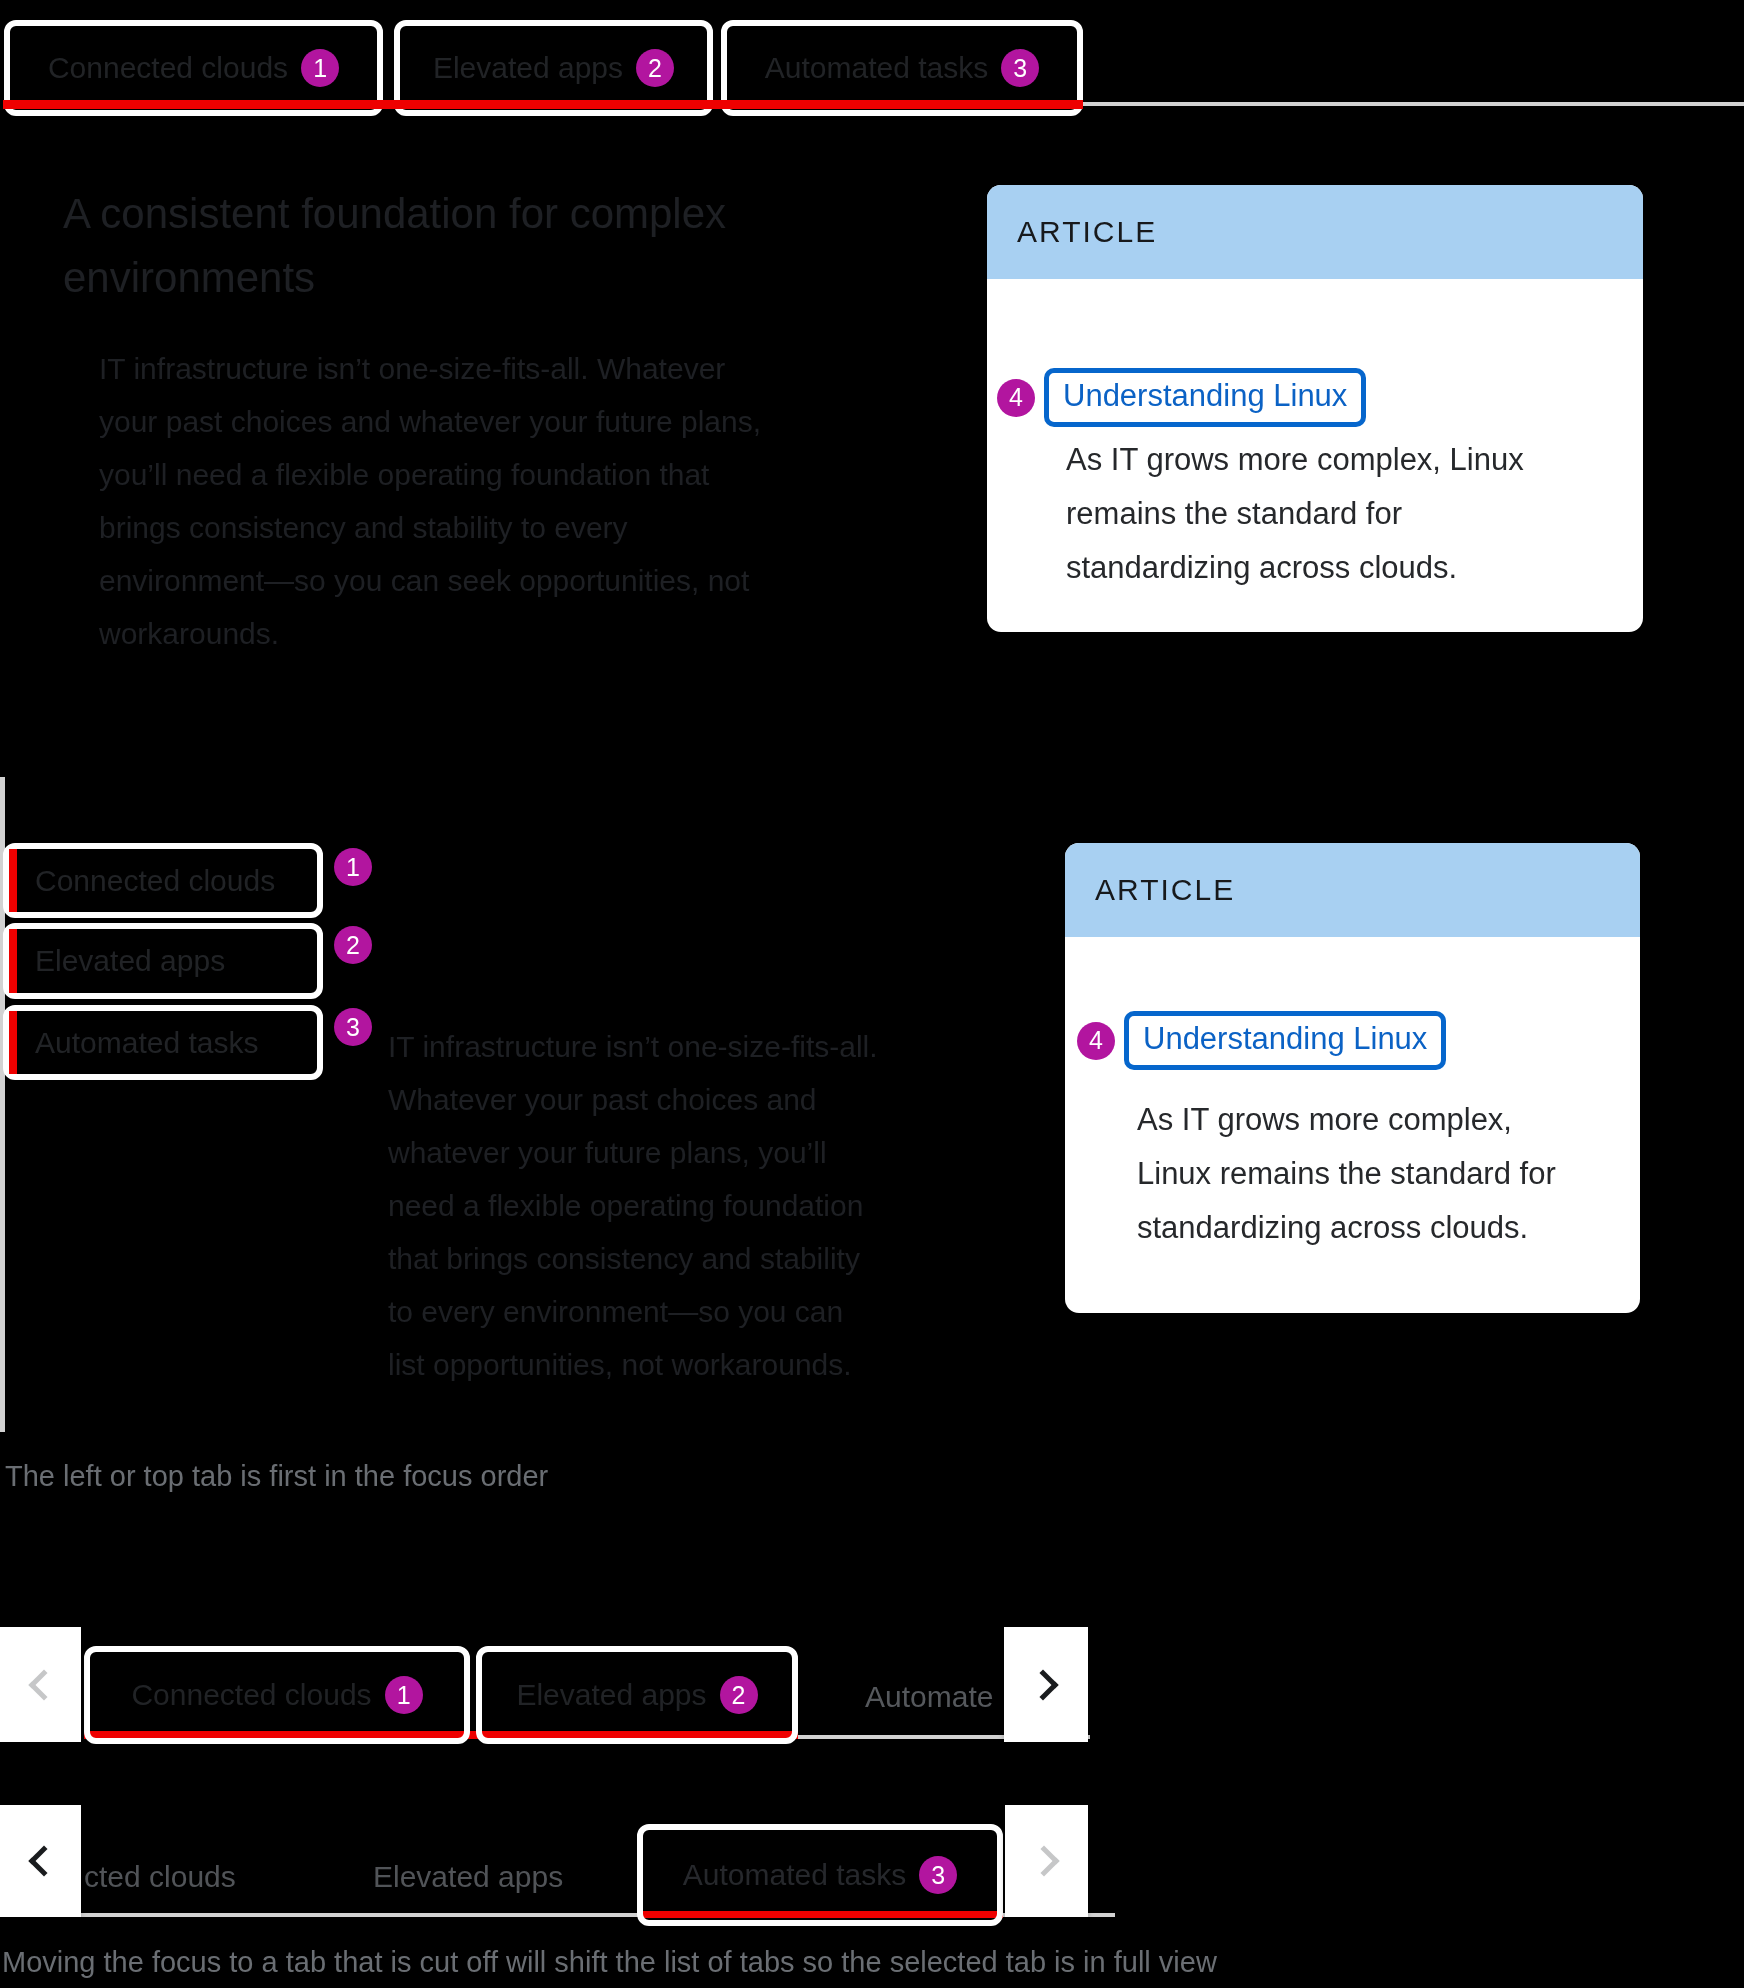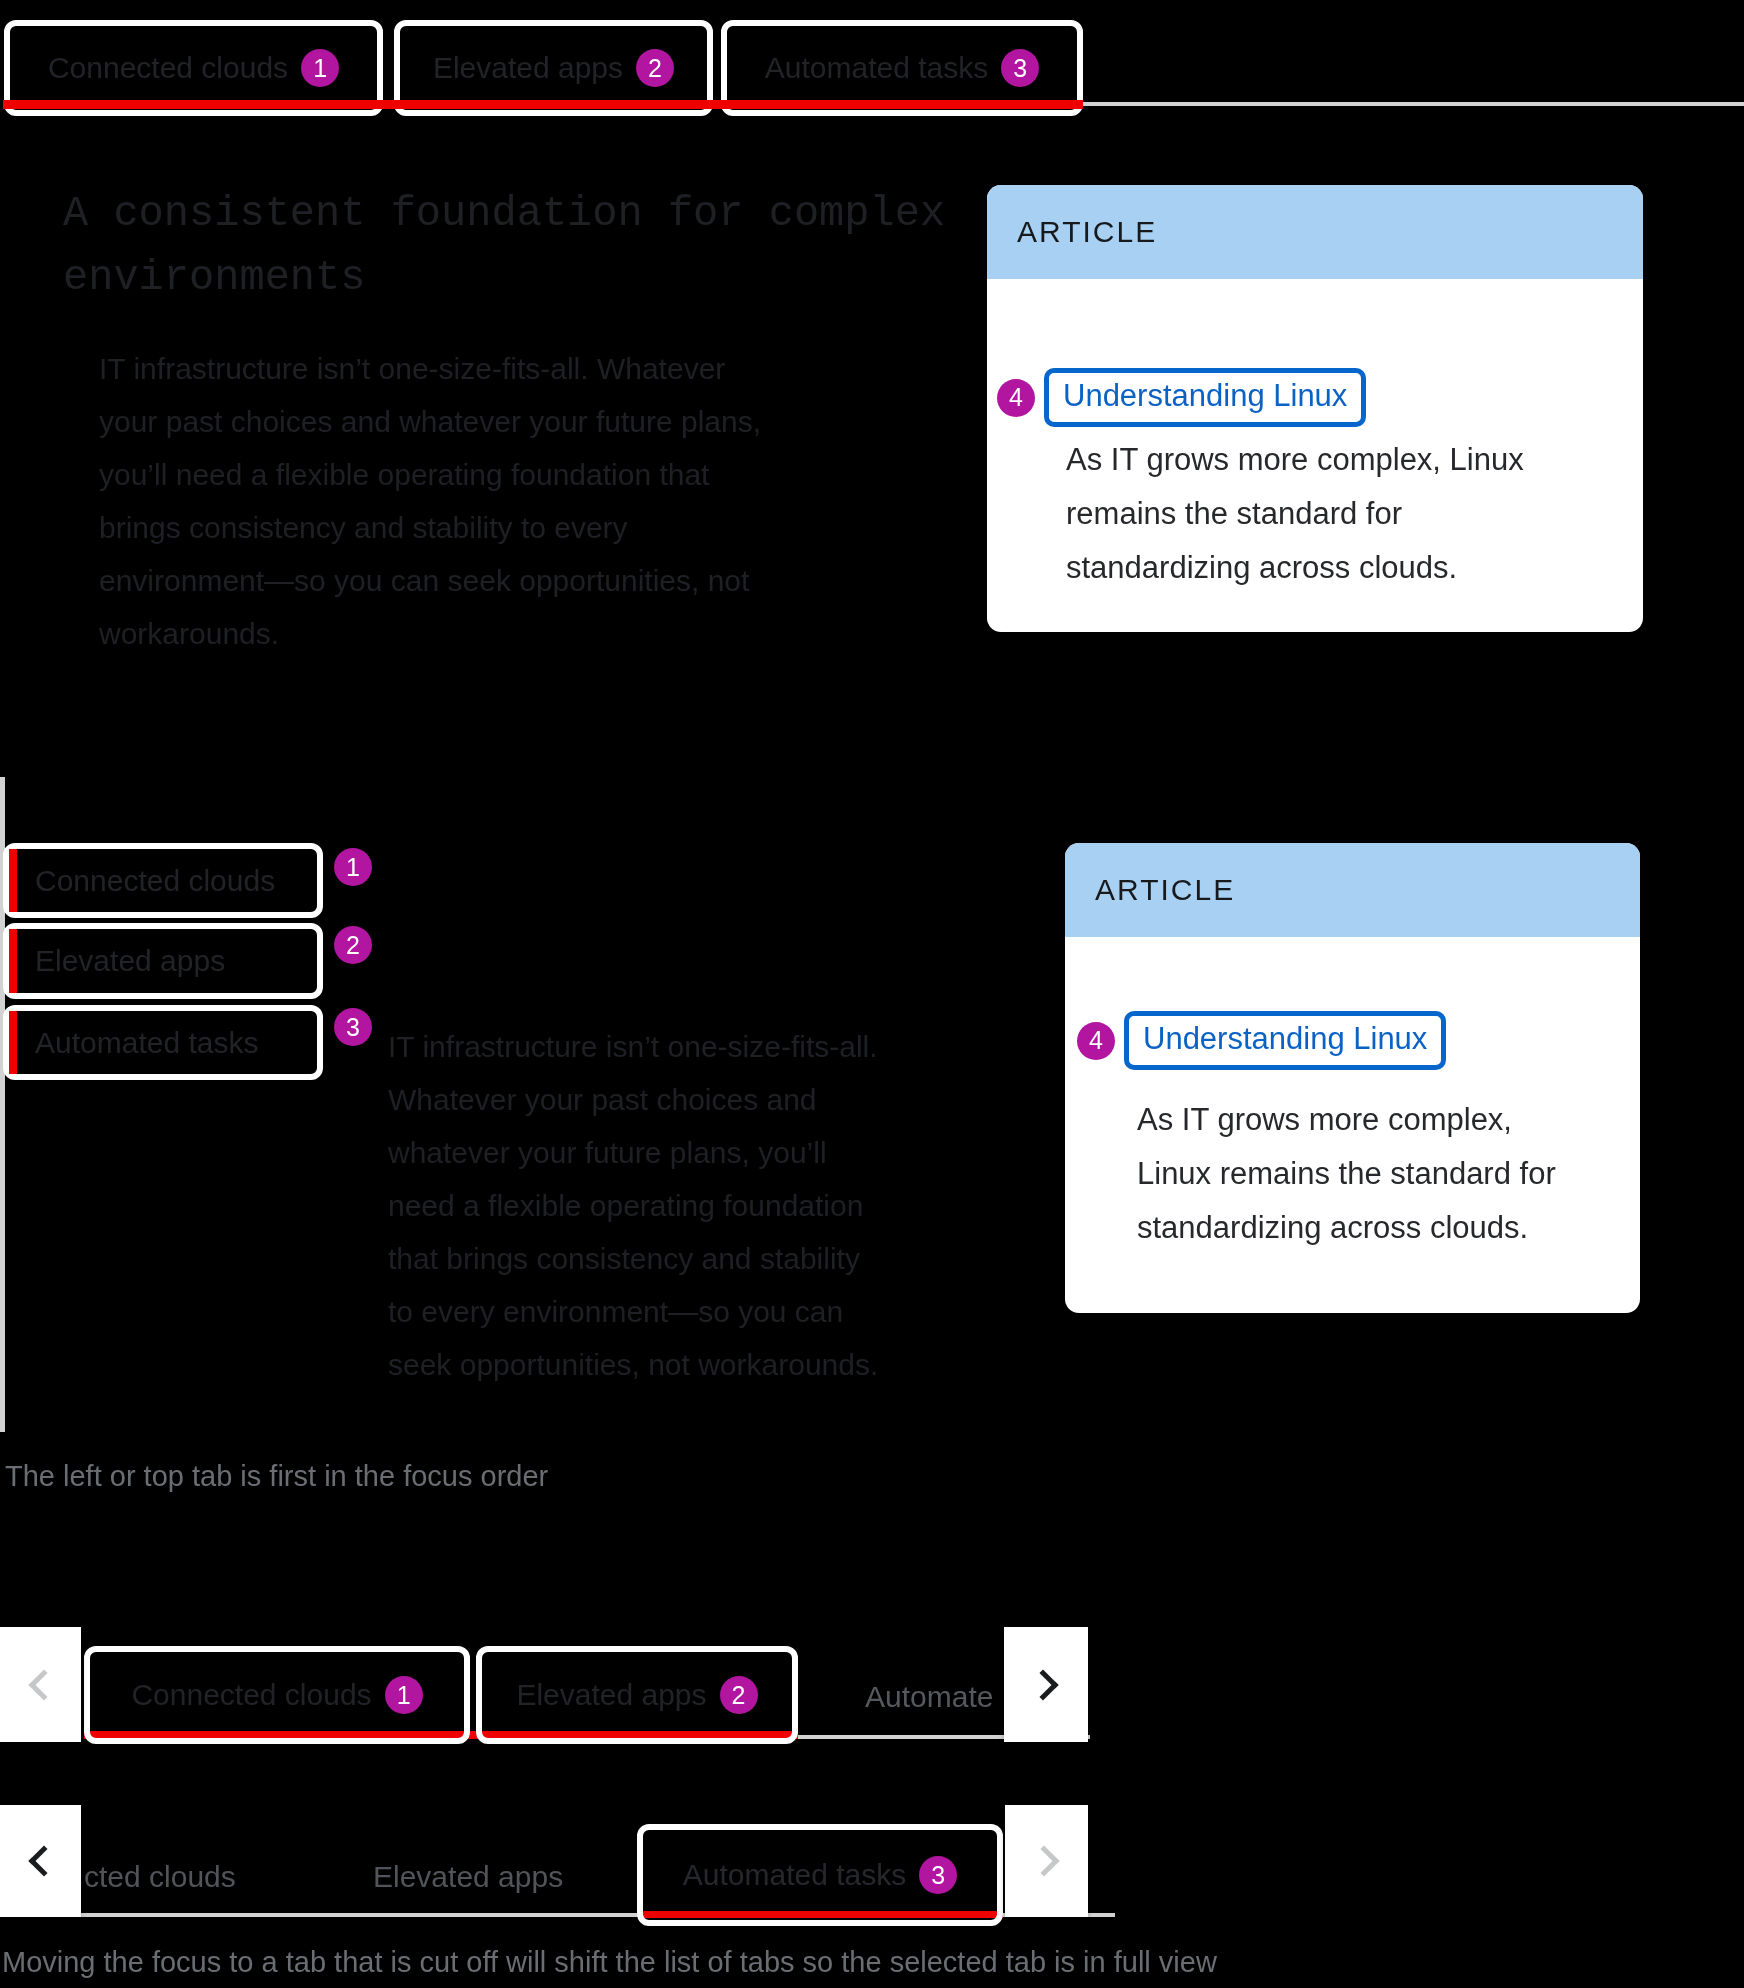--- a/index.html
+++ b/index.html
@@ -19,21 +19,21 @@
 
   
   .tab-label{font-size:30px;color:#212326;}
 
   
   .red-bar{position:absolute;background:#ee0000;}
   .gray-line{position:absolute;background:#d2d2d2;}
   .red-strip{position:absolute;left:0;top:0;bottom:0;width:8px;background:#ee0000;}
 
   
-  .heading{position:absolute;font-size:42px;line-height:64px;font-weight:500;color:#1e2024;font-family:Liberation Mono, monospace;}
+  .heading{position:absolute;font-size:42px;line-height:64px;font-weight:500;color:#1e2024;}
   .para{position:absolute;font-size:30px;line-height:53px;color:#1e2024;}
   .caption{position:absolute;font-size:29px;color:#6a6e73;}
 
   
   .card{position:absolute;background:#fff;border-radius:14px;box-shadow:0 3px 10px rgba(0,0,0,.35);}
   .card-header{position:absolute;left:0;top:0;right:0;height:94px;background:#a8d0f2;
                border-radius:14px 14px 0 0;display:flex;align-items:center;}
   .card-eyebrow{font-size:30px;letter-spacing:2px;color:#17191c;margin-left:30px;}
   .link-row{position:absolute;display:flex;align-items:center;gap:9px;}
   .link-box{border:5px solid #0666cc;border-radius:10px;padding:5px 14px 8px 14px;}
@@ -113,21 +113,21 @@
   <span class="badge abs" style="left:334px;top:848px;">1</span>
   <span class="badge abs" style="left:334px;top:926px;">2</span>
   <span class="badge abs" style="left:334px;top:1008px;">3</span>
 
   <div class="para preline" style="left:388px;top:1020px;">IT infrastructure isn’t one-size-fits-all.
 Whatever your past choices and
 whatever your future plans, you’ll
 need a flexible operating foundation
 that brings consistency and stability
 to every environment—so you can
-seek opportunities, not workarounds.</div>
+list opportunities, not workarounds.</div>
 
   <div class="card" style="left:1065px;top:843px;width:575px;height:470px;">
     <div class="card-header">
       <span class="card-eyebrow">ARTICLE</span>
     </div>
     <div class="link-row" style="left:12px;top:168px;">
       <span class="badge">4</span>
       <span class="link-box">
         <span class="link-text">Understanding Linux</span>
       </span>

